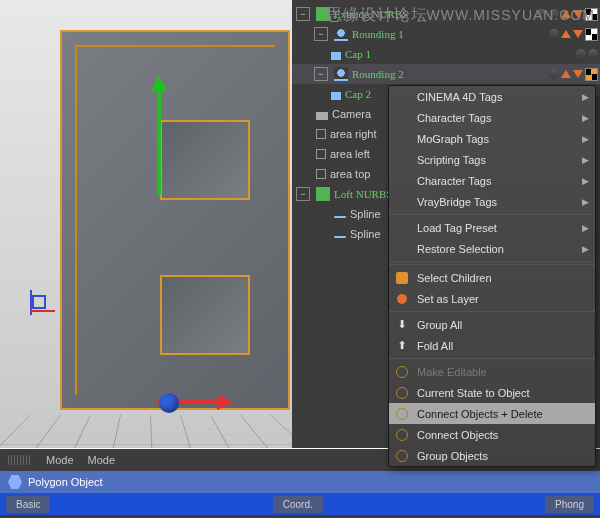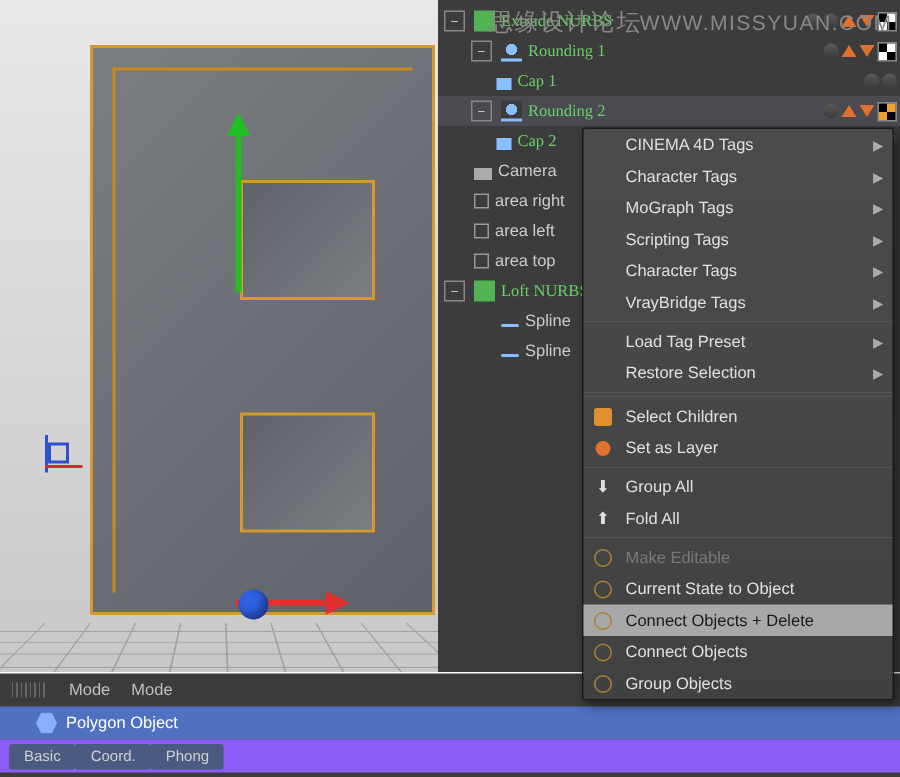--- a/index.html
+++ b/index.html
@@ -69,23 +69,23 @@
 .mi-layer { background: linear-gradient(#e0b040, #c08020); border-radius: 2px; width: 14px; height: 10px; }
 .mi-sel { background: #e09030; width: 12px; height: 12px; border-radius: 2px; }
 .mi-root { background: #e07030; width: 10px; height: 10px; border-radius: 50%; }
 .mi-unfold { color: #e0e0e0; font-size: 11px; }
 .mi-gear { width: 12px; height: 12px; border: 1px solid #b08030; border-radius: 50%; }
 
 
 .attr-panel { position: absolute; left: 0; bottom: 0; width: 600px; height: 70px; background: #3c3c3c; border-top: 1px solid #ffffff; font-size: 11px; color: #c0c0c0; }
 .attr-top { height: 22px; display: flex; align-items: center; padding: 0 8px; gap: 14px; }
 .grip { width: 24px; height: 10px; background: repeating-linear-gradient(90deg, #666 0, #666 1px, transparent 1px, transparent 3px); }
-.attr-row { height: 22px; background: #5070c0; display: flex; align-items: center; padding: 0 24px; gap: 6px; color: #fff; }
+.attr-row { height: 22px; background: #5070c0; display: flex; align-items: center; padding: 0 8px; gap: 6px; color: #fff; }
 .poly-ico { width: 14px; height: 14px; background: #88b0ff; clip-path: polygon(25% 0, 75% 0, 100% 50%, 75% 100%, 25% 100%, 0 50%); }
-.attr-tabs { height: 22px; background: #8b5cf6; display: flex; align-items: center; padding: 0 6px; gap: 0; font-size: 10px; }
+.attr-tabs { height: 22px; background: #1d4ed8; display: flex; align-items: center; padding: 0 6px; gap: 19px; font-size: 10px; justify-content: space-between; }
 .tab { padding: 3px 10px; background: #4a5a80; border-radius: 2px; color: #d0d0d0; cursor: pointer; }
 
 .watermark { position: absolute; top: 5px; left: 326px; font-size: 16px; color: #888; z-index: 200; letter-spacing: 1px; }
 .watermark2 { position: absolute; top: 7px; right: 5px; font-size: 14px; color: #888; z-index: 200; letter-spacing: 1px; }
 </style>
 </head>
 <body>
 
 <div class="viewport">
   <div class="floor-grid"></div>

